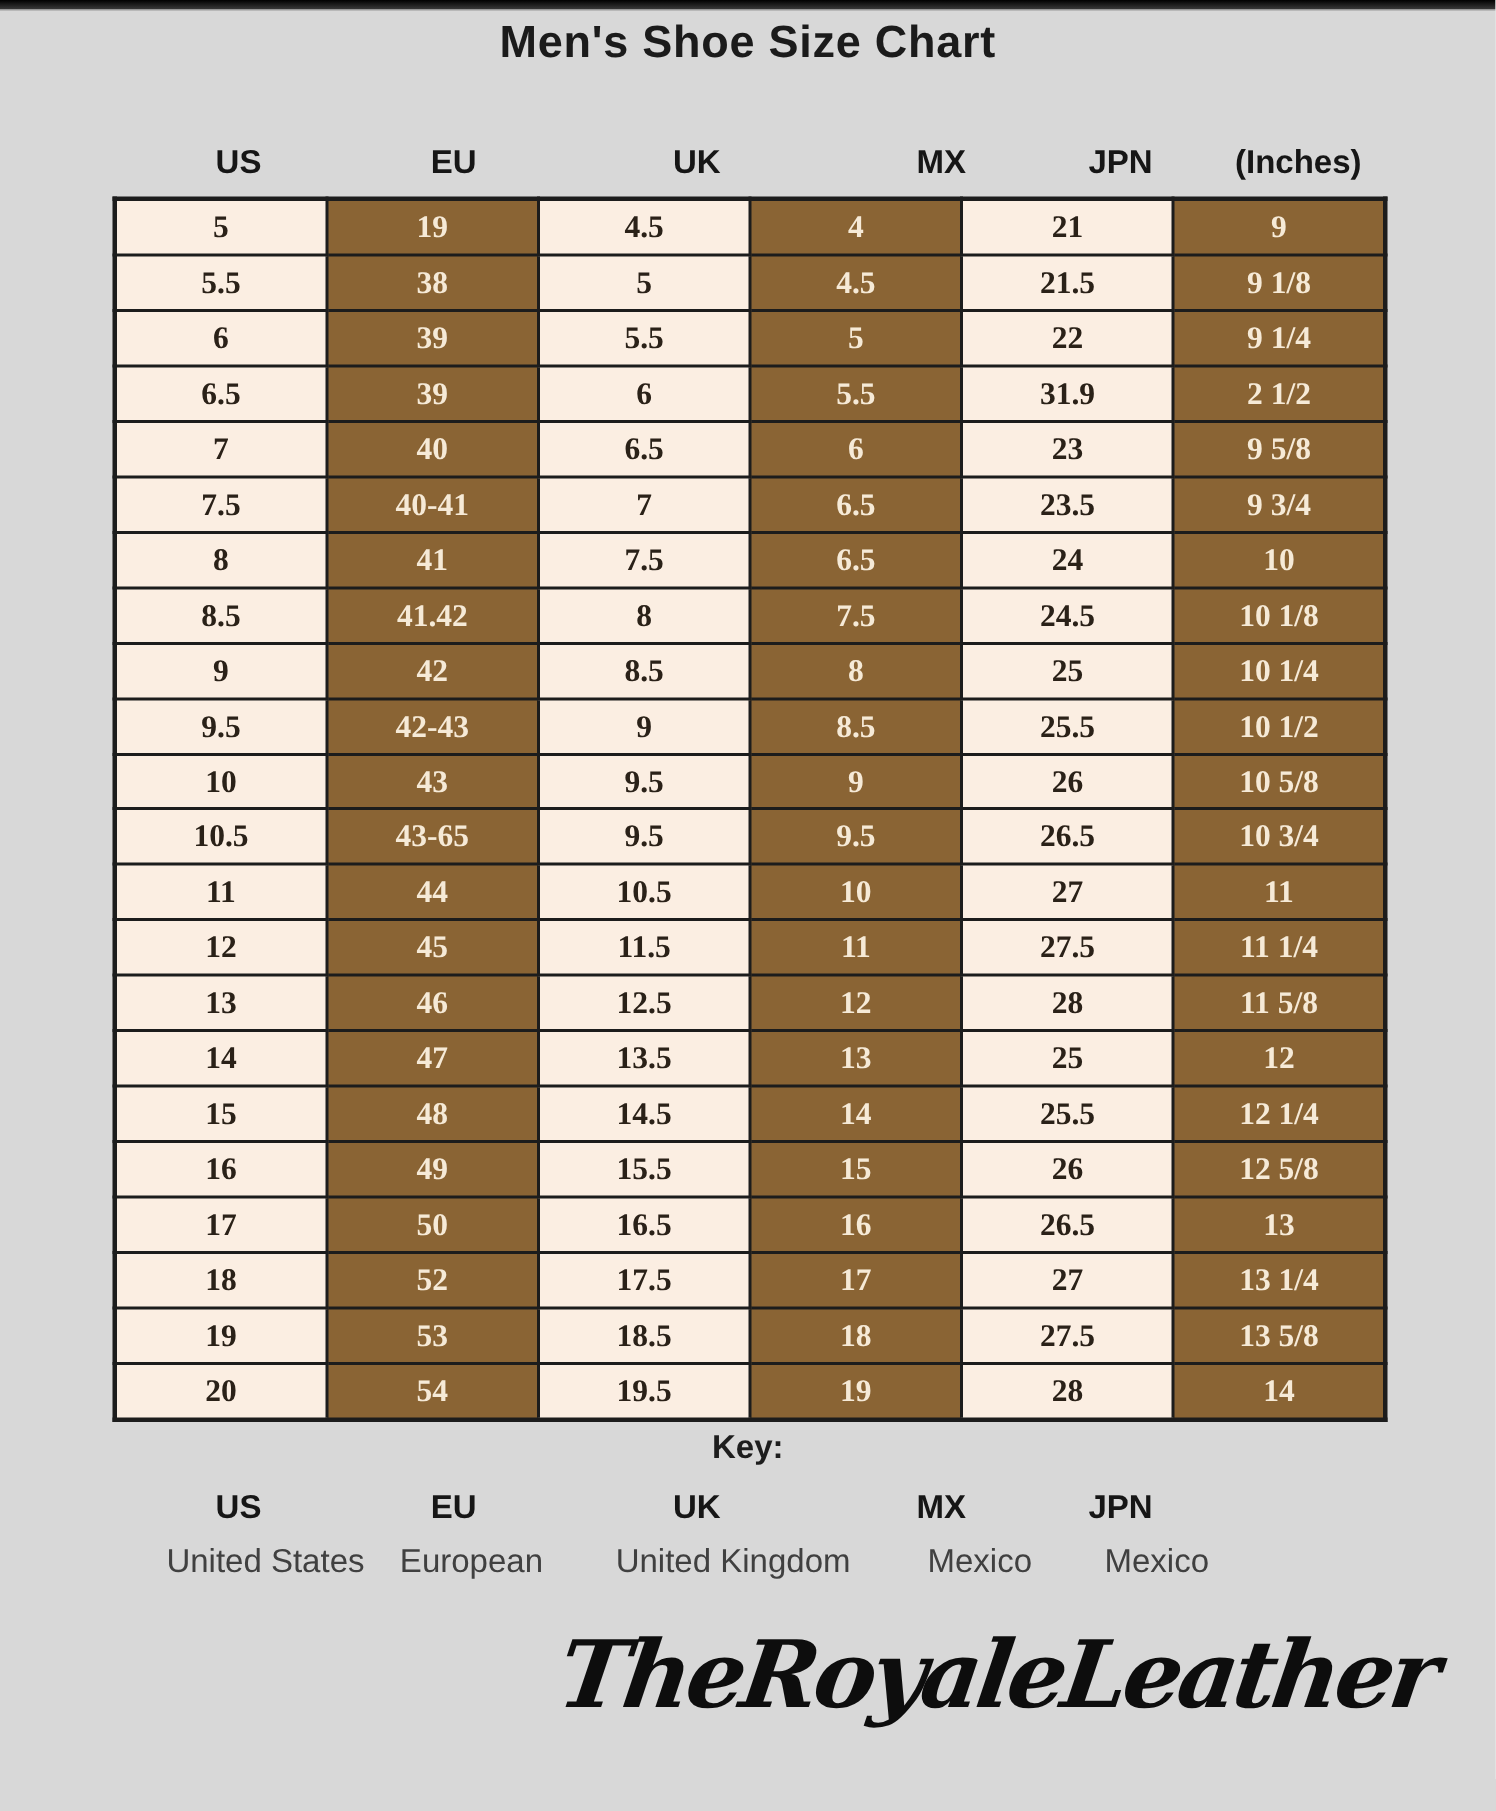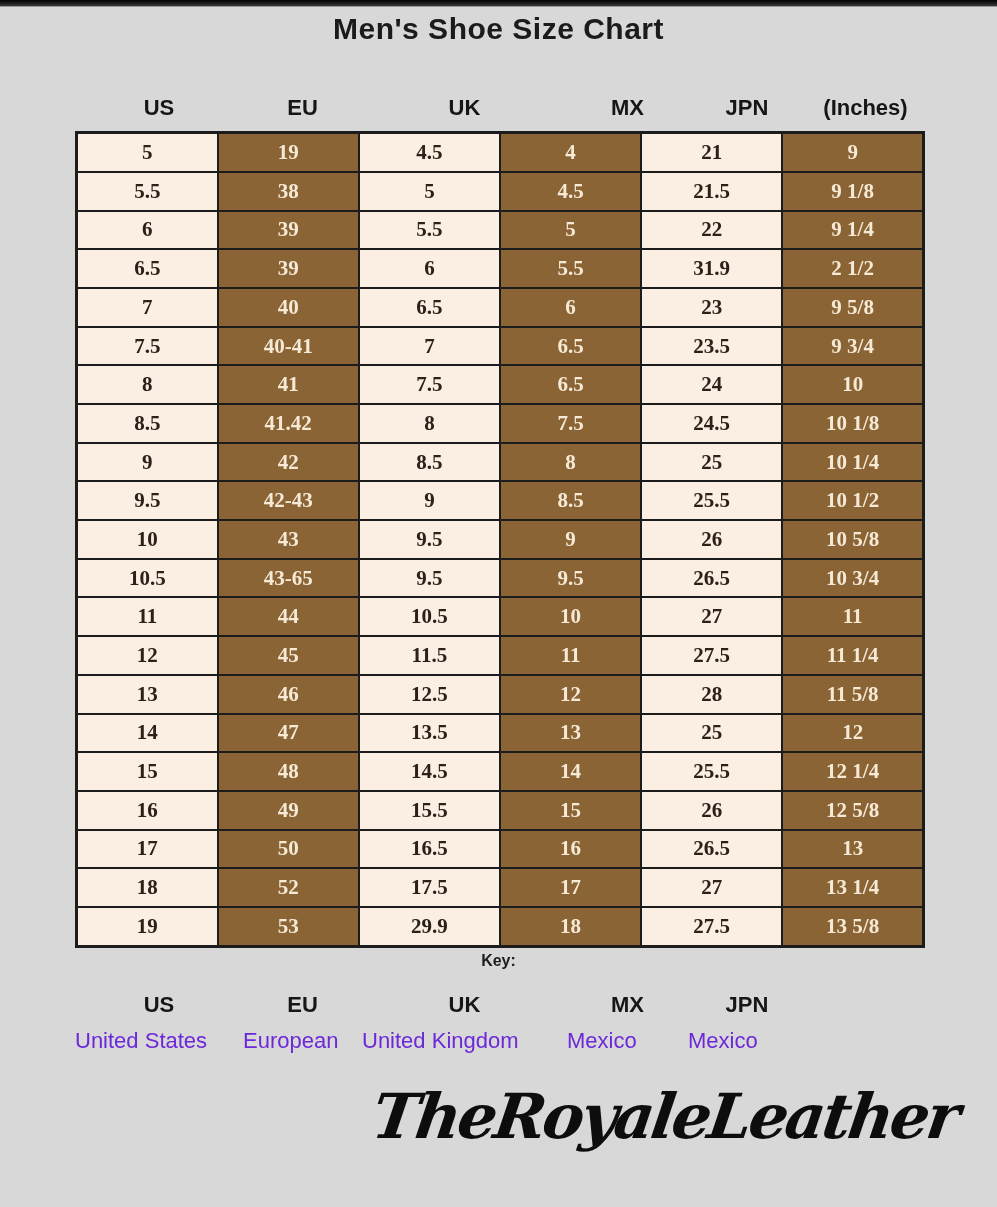--- a/index.html
+++ b/index.html
@@ -34,29 +34,29 @@
   table.size-chart td {
     border:2.5px solid var(--border,#1c1c1c);
     text-align:center; vertical-align:middle; padding:0;
     font-family:"Liberation Serif",serif; font-weight:bold; font-size:21px;
   }
   td.cream { background:var(--cream,#fbeee2); color:var(--darktext,#2a2118); }
   td.brown { background:var(--brown,#8a6434); color:var(--lighttext,#f6ead7); }
 
   .key-label {
     position:absolute; top:952px; left:0; width:100%;
-    text-align:center; font-weight:bold; font-size:16px; color:#1d1d1d;
+    text-align:center; font-weight:bold; font-size:22px; color:#1d1d1d;
   }
   .key-row {
     position:absolute; left:75px; width:850px; display:flex;
   }
   .key-abbr-row { top:992px; }
   .key-abbr-row .col { text-align:center; font-weight:bold; font-size:22px; color:#161616; }
   .key-name-row { top:1028px; }
-  .key-name-row .col { text-align:left; font-weight:normal; font-size:22px; color:#6d28d9; }
+  .key-name-row .col { text-align:right; font-weight:normal; font-size:22px; color:#404040; }
 
   .signature {
     position:absolute; left:335px; top:1080px; width:660px;
     text-align:center;
     font-family:"DejaVu Serif",serif; font-style:italic; font-weight:bold;
     font-size:62px; letter-spacing:-3px; color:#0d0d0d;
     transform:skewX(-8deg);
     white-space:nowrap;
   }
 </style>
@@ -235,24 +235,32 @@
           <td class="cream">18</td>
           <td class="brown">52</td>
           <td class="cream">17.5</td>
           <td class="brown">17</td>
           <td class="cream">27</td>
           <td class="brown">13 1/4</td>
         </tr>
         <tr>
           <td class="cream">19</td>
           <td class="brown">53</td>
-          <td class="cream">29.9</td>
+          <td class="cream">18.5</td>
           <td class="brown">18</td>
           <td class="cream">27.5</td>
           <td class="brown">13 5/8</td>
+        </tr>
+        <tr>
+          <td class="cream">20</td>
+          <td class="brown">54</td>
+          <td class="cream">19.5</td>
+          <td class="brown">19</td>
+          <td class="cream">28</td>
+          <td class="brown">14</td>
         </tr>
       </tbody>
   </table>
 
   <div class="key-label">Key:</div>
   <div class="key-row key-abbr-row" id="keyAbbrRow">
       <div class="col w0">US</div>
       <div class="col w1">EU</div>
       <div class="col w2">UK</div>
       <div class="col w3">MX</div>

